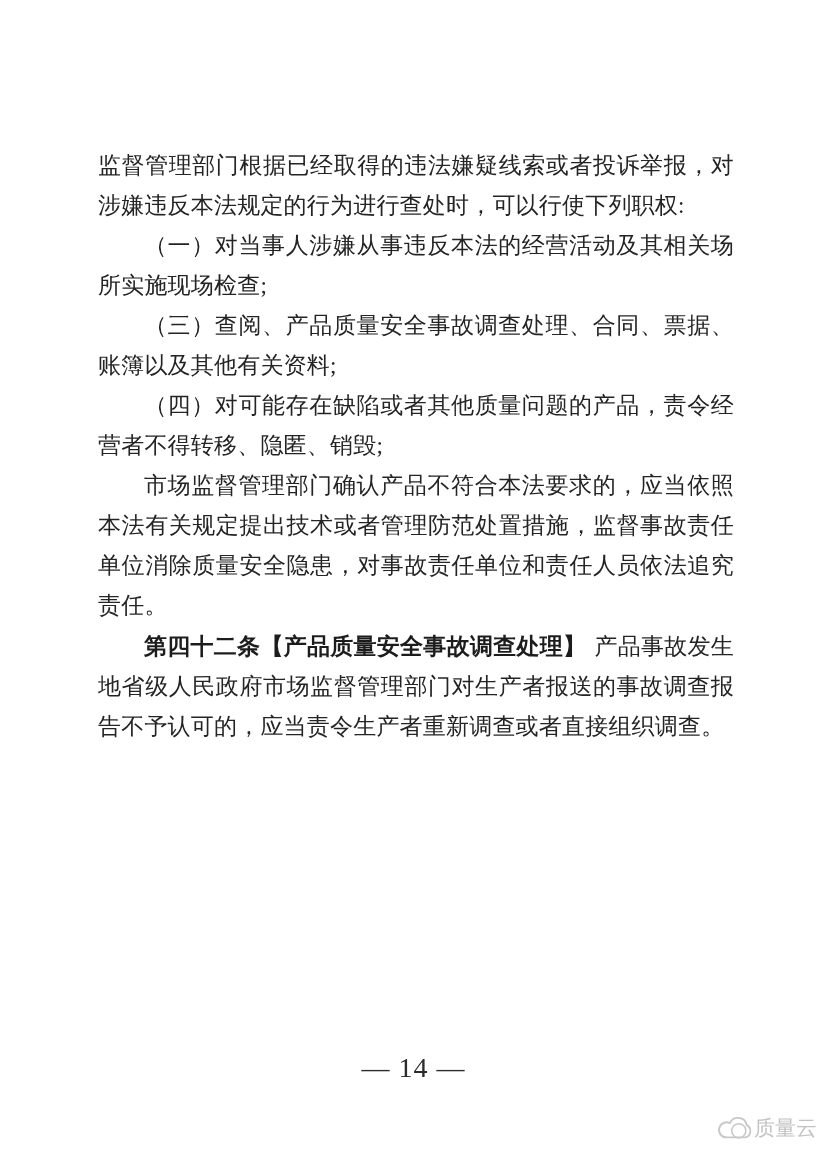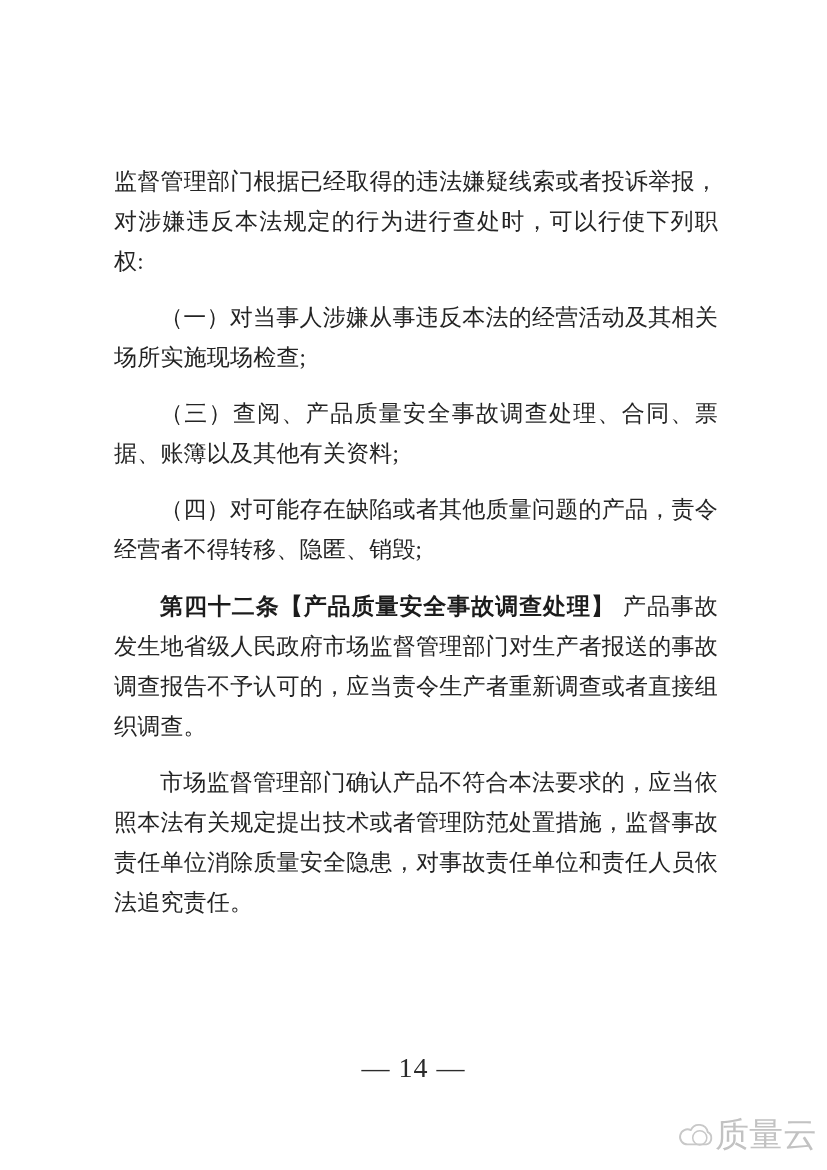--- a/index.html
+++ b/index.html
@@ -21,21 +21,21 @@
     top: 146px;
     width: 636px;
     font-size: 23px;
     line-height: 40px;
     letter-spacing: 0.2px;
     color: #242424;
     text-align: justify;
     text-justify: inter-ideograph;
   }
   .doc-body p {
-    margin: 16px;
+    margin: 0;
     padding: 0;
   }
   .doc-body p.indent {
     text-indent: 2em;
   }
   .clause-title {
     font-family: "Liberation Sans", "DejaVu Sans", sans-serif;
     font-weight: bold;
     color: #1c1c1c;
     margin-right: 0.35em;
@@ -51,42 +51,42 @@
     color: #2b2b2b;
   }
   .watermark {
     position: absolute;
     top: 1112px;
     right: 10px;
     display: flex;
     align-items: center;
     gap: 0;
     color: #c2c2c2;
-    font-size: 34px;
+    font-size: 21px;
     font-family: "Liberation Sans", "DejaVu Sans", sans-serif;
   }
   .watermark .wm-icon {
     display: inline-flex;
     align-items: center;
   }
 </style>
 </head>
 <body>
 
 <div class="page">
 
   <div class="doc-body">
     <p>监督管理部门根据已经取得的违法嫌疑线索或者投诉举报，对涉嫌违反本法规定的行为进行查处时，可以行使下列职权:</p>
     <p class="indent">（一）对当事人涉嫌从事违反本法的经营活动及其相关场所实施现场检查;</p>
     <p class="indent">（三）查阅、产品质量安全事故调查处理、合同、票据、账簿以及其他有关资料;</p>
     <p class="indent">（四）对可能存在缺陷或者其他质量问题的产品，责令经营者不得转移、隐匿、销毁;</p>
+    <p class="indent">市场监督管理部门确认产品不符合本法要求的，应当依照本法有关规定提出技术或者管理防范处置措施，监督事故责任单位消除质量安全隐患，对事故责任单位和责任人员依法追究责任。</p>
     <p class="indent">
       <span class="clause-title">第四十二条【产品质量安全事故调查处理】</span><span>产品事故发生地省级人民政府市场监督管理部门对生产者报送的事故调查报告不予认可的，应当责令生产者重新调查或者直接组织调查。</span>
     </p>
-    <p class="indent">市场监督管理部门确认产品不符合本法要求的，应当依照本法有关规定提出技术或者管理防范处置措施，监督事故责任单位消除质量安全隐患，对事故责任单位和责任人员依法追究责任。</p>
   </div>
 
   <div class="page-number">— 14 —</div>
 
   <div class="watermark">
     <span class="wm-icon">
       <svg width="38" height="32" viewBox="0 0 40 34" aria-hidden="true">
         <path d="M11 27 a8 8 0 1 1 3.5-15.2 a9.5 9.5 0 0 1 18 2.2 a7 7 0 0 1 -1.5 13 z" fill="none" stroke="#c8c8c8" stroke-width="2" stroke-linejoin="round"></path>
         <circle cx="24" cy="20" r="7.5" fill="none" stroke="#c8c8c8" stroke-width="1.6"></circle>
       </svg>

